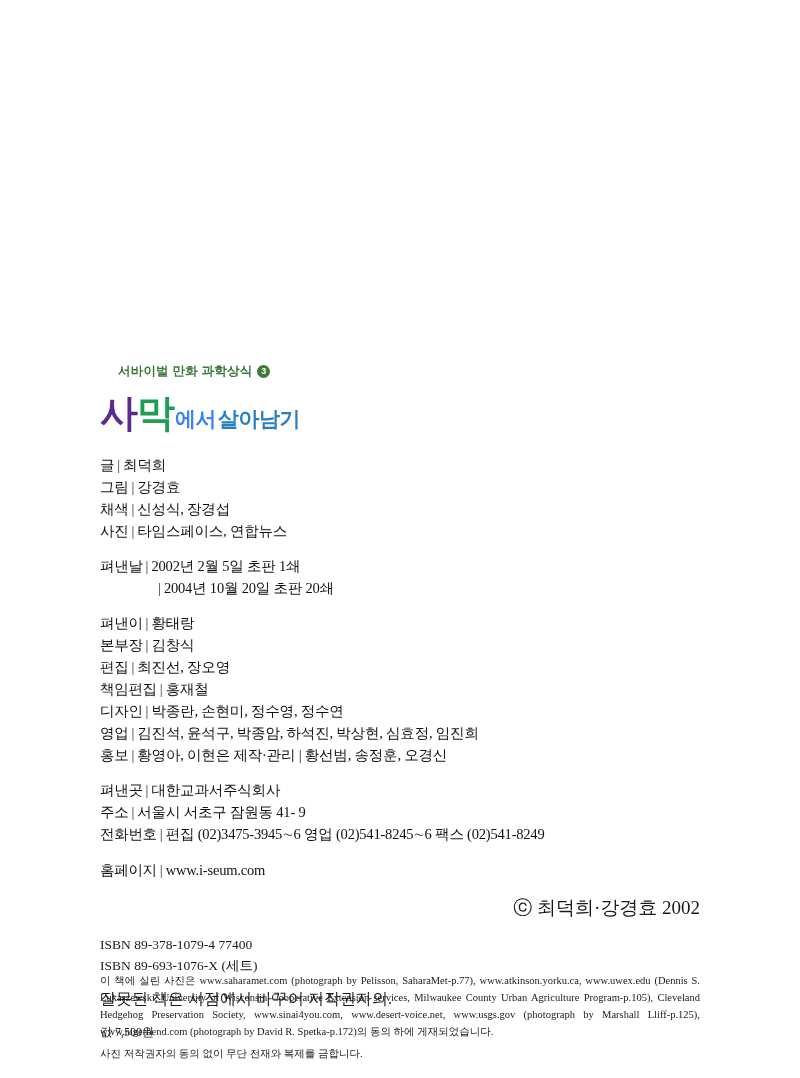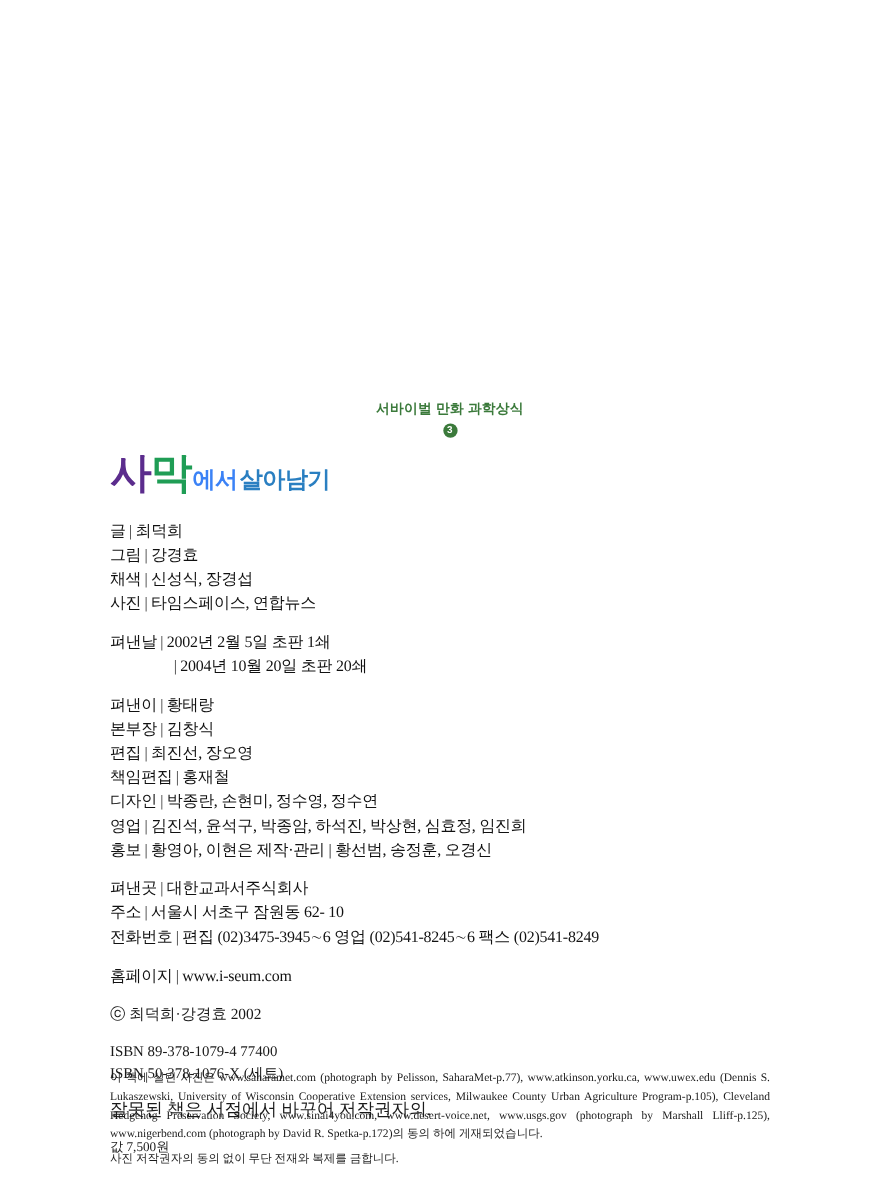--- a/index.html
+++ b/index.html
@@ -33,21 +33,20 @@
   .series-line {
     font-family: "Liberation Sans", sans-serif;
     font-size: 12.5px;
     font-weight: bold;
     color: #3b7a3b;
     letter-spacing: 0.2px;
     margin: 0 0 14px 18px;
     display: flex;
     align-items: center;
     gap: 5px;
-    flex-direction: column;
   }
   .series-num {
     display: inline-flex;
     align-items: center;
     justify-content: center;
     width: 13px;
     height: 13px;
     border-radius: 50%;
     background: #3b7a3b;
     color: #ffffff;
@@ -112,23 +111,24 @@
   }
   .row .val {
     letter-spacing: -0.2px;
   }
   .row.indent {
     padding-left: 55px;
   }
 
   
   .copyline {
-    font-size: 14px;
+    font-size: 19px;
     line-height: 1.52;
     margin-bottom: 13px;
+    text-align: right;
   }
   .isbn {
     font-size: 13.5px;
     line-height: 1.5;
     font-family: "Liberation Serif", serif;
   }
   .price {
     font-size: 12px;
     line-height: 1.52;
   }
@@ -213,38 +213,38 @@
       <div class="row">
         <span class="lbl">홍보</span><span class="sep">|</span><span class="val">황영아, 이현은   제작·관리 | 황선범, 송정훈, 오경신</span>
       </div>
     </div>
 
     <div class="block">
       <div class="row">
         <span class="lbl">펴낸곳</span><span class="sep">|</span><span class="val">대한교과서주식회사</span>
       </div>
       <div class="row">
-        <span class="lbl">주소</span><span class="sep">|</span><span class="val">서울시 서초구 잠원동 62- 10</span>
+        <span class="lbl">주소</span><span class="sep">|</span><span class="val">서울시 서초구 잠원동 41- 9</span>
       </div>
       <div class="row">
         <span class="lbl">전화번호</span><span class="sep">|</span><span class="val">편집 (02)3475-3945∼6   영업 (02)541-8245∼6   팩스 (02)541-8249</span>
       </div>
     </div>
 
     <div class="block">
       <div class="row">
         <span class="lbl">홈페이지</span><span class="sep">|</span><span class="val">www.i-seum.com</span>
       </div>
     </div>
 
     <div class="copyline">ⓒ 최덕희·강경효 2002</div>
 
     <div class="block">
       <div class="isbn">ISBN 89-378-1079-4  77400</div>
-      <div class="isbn">ISBN 50-378-1076-X  (세트)</div>
+      <div class="isbn">ISBN 89-693-1076-X  (세트)</div>
     </div>
 
     <div class="block">잘못된 책은 서점에서 바꾸어 저작권자의.</div>
 
     <div class="price">값 7,500원</div>
 
   </div>
 
   <div class="footer">
     <p>이 책에 실린 사진은 www.saharamet.com (photograph by Pelisson, SaharaMet-p.77), www.atkinson.yorku.ca, www.uwex.edu (Dennis S. Lukaszewski, University of Wisconsin Cooperative Extension services, Milwaukee County Urban Agriculture Program-p.105), Cleveland Hedgehog Preservation Society, www.sinai4you.com, www.desert-voice.net, www.usgs.gov (photograph by Marshall Lliff-p.125), www.nigerbend.com (photograph by David R. Spetka-p.172)의 동의 하에 게재되었습니다.</p>

